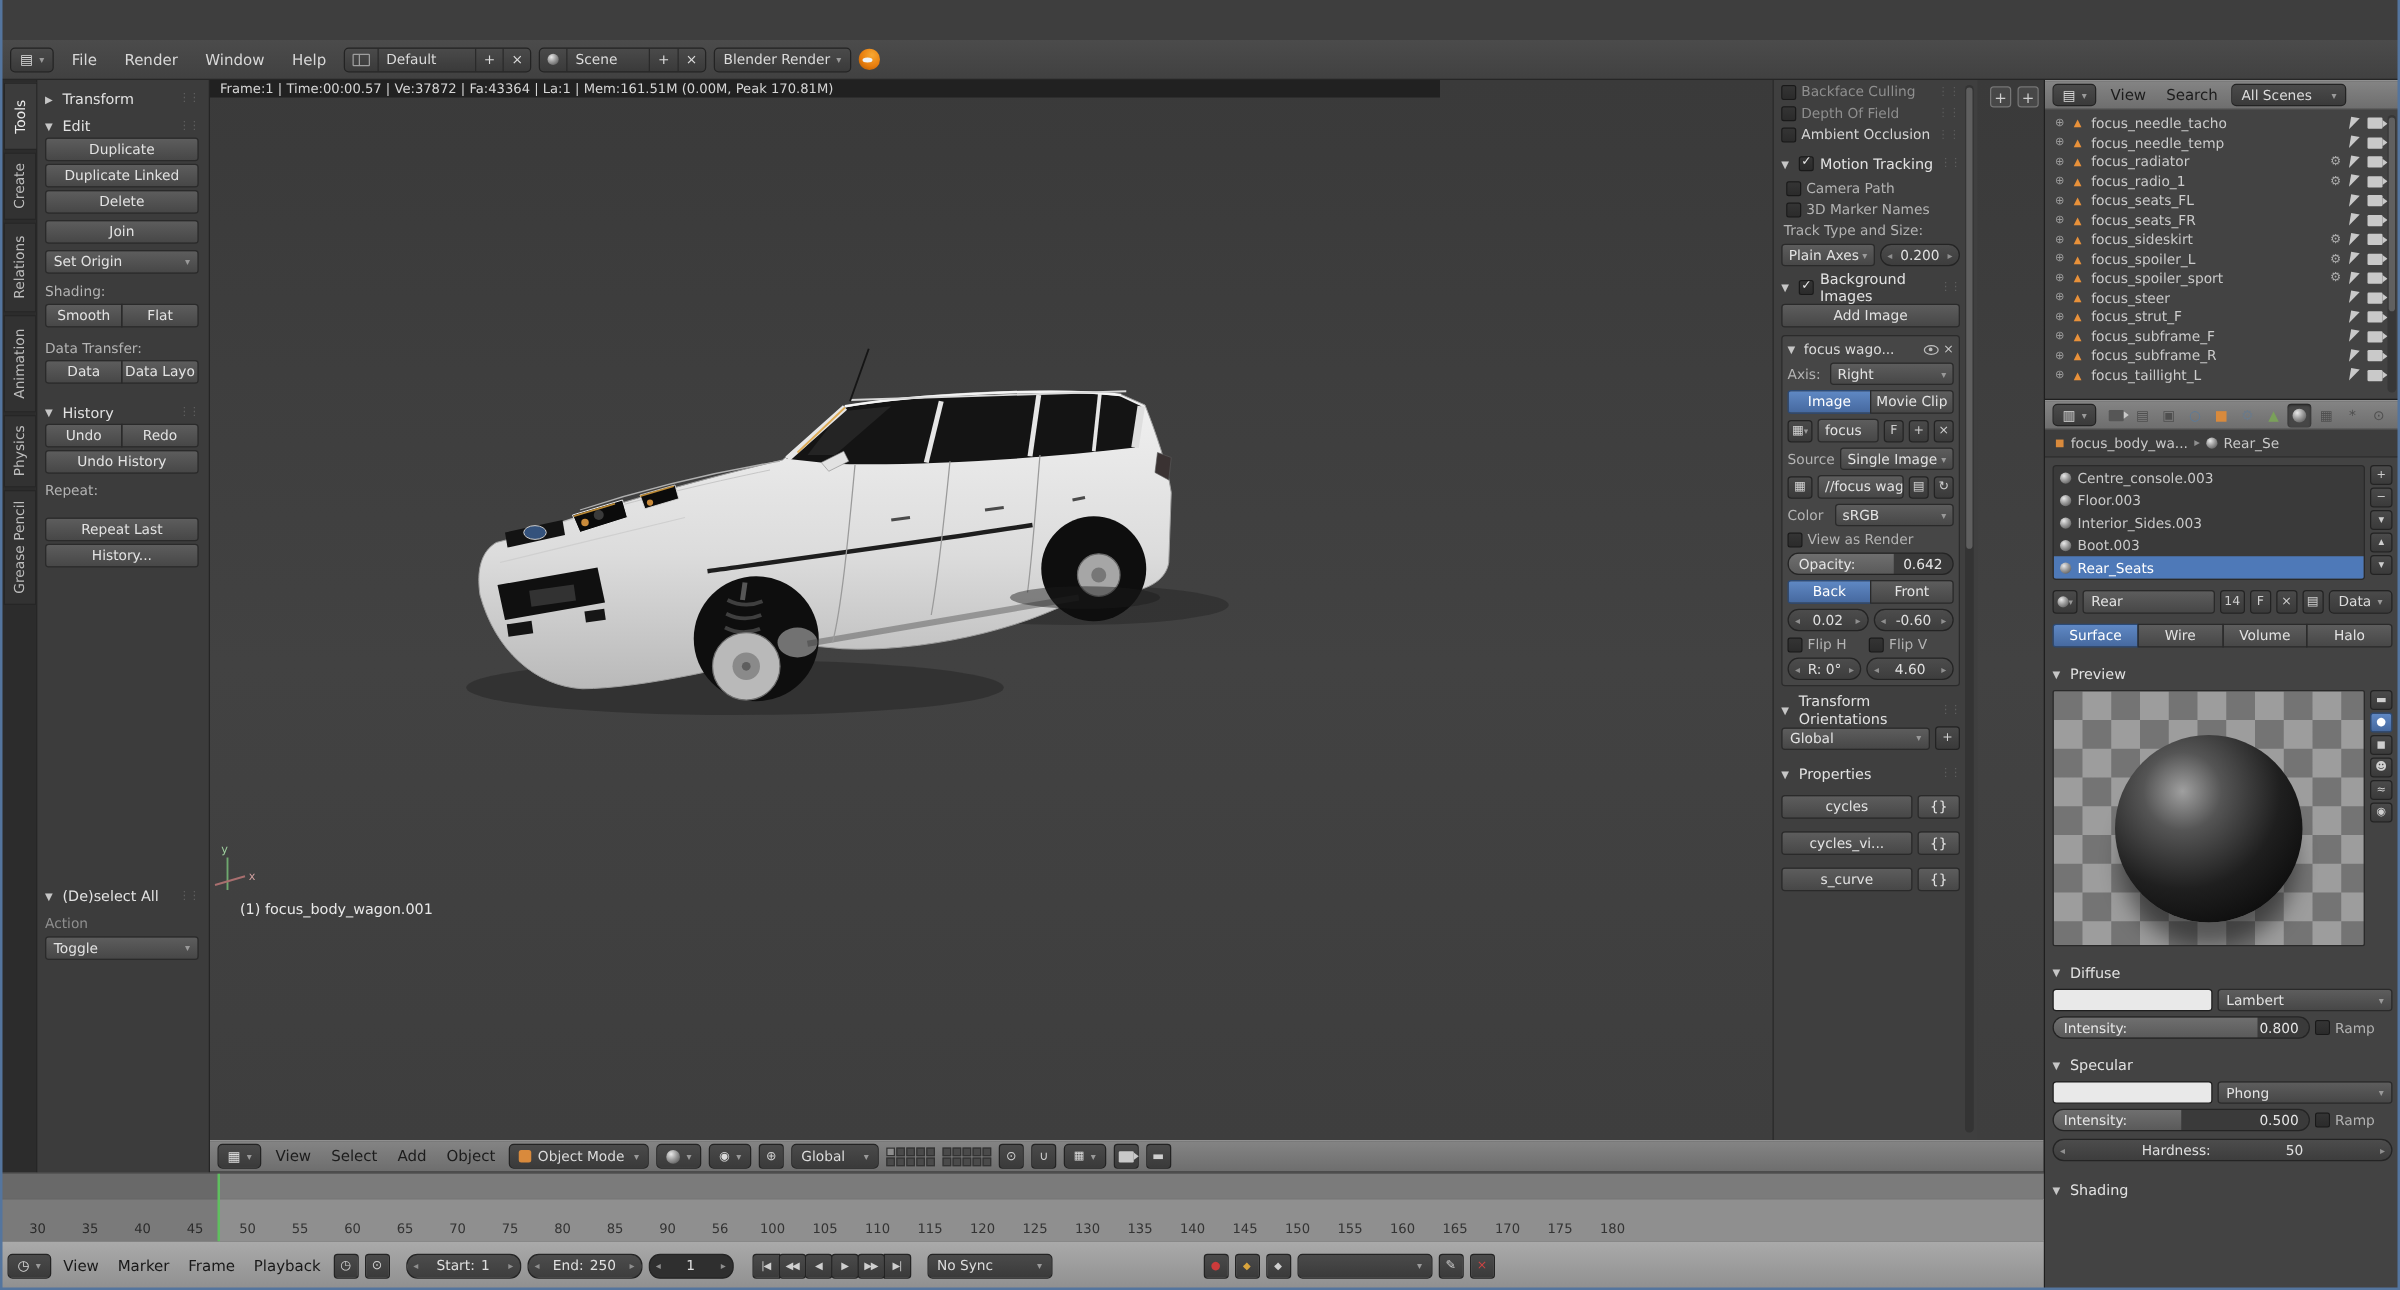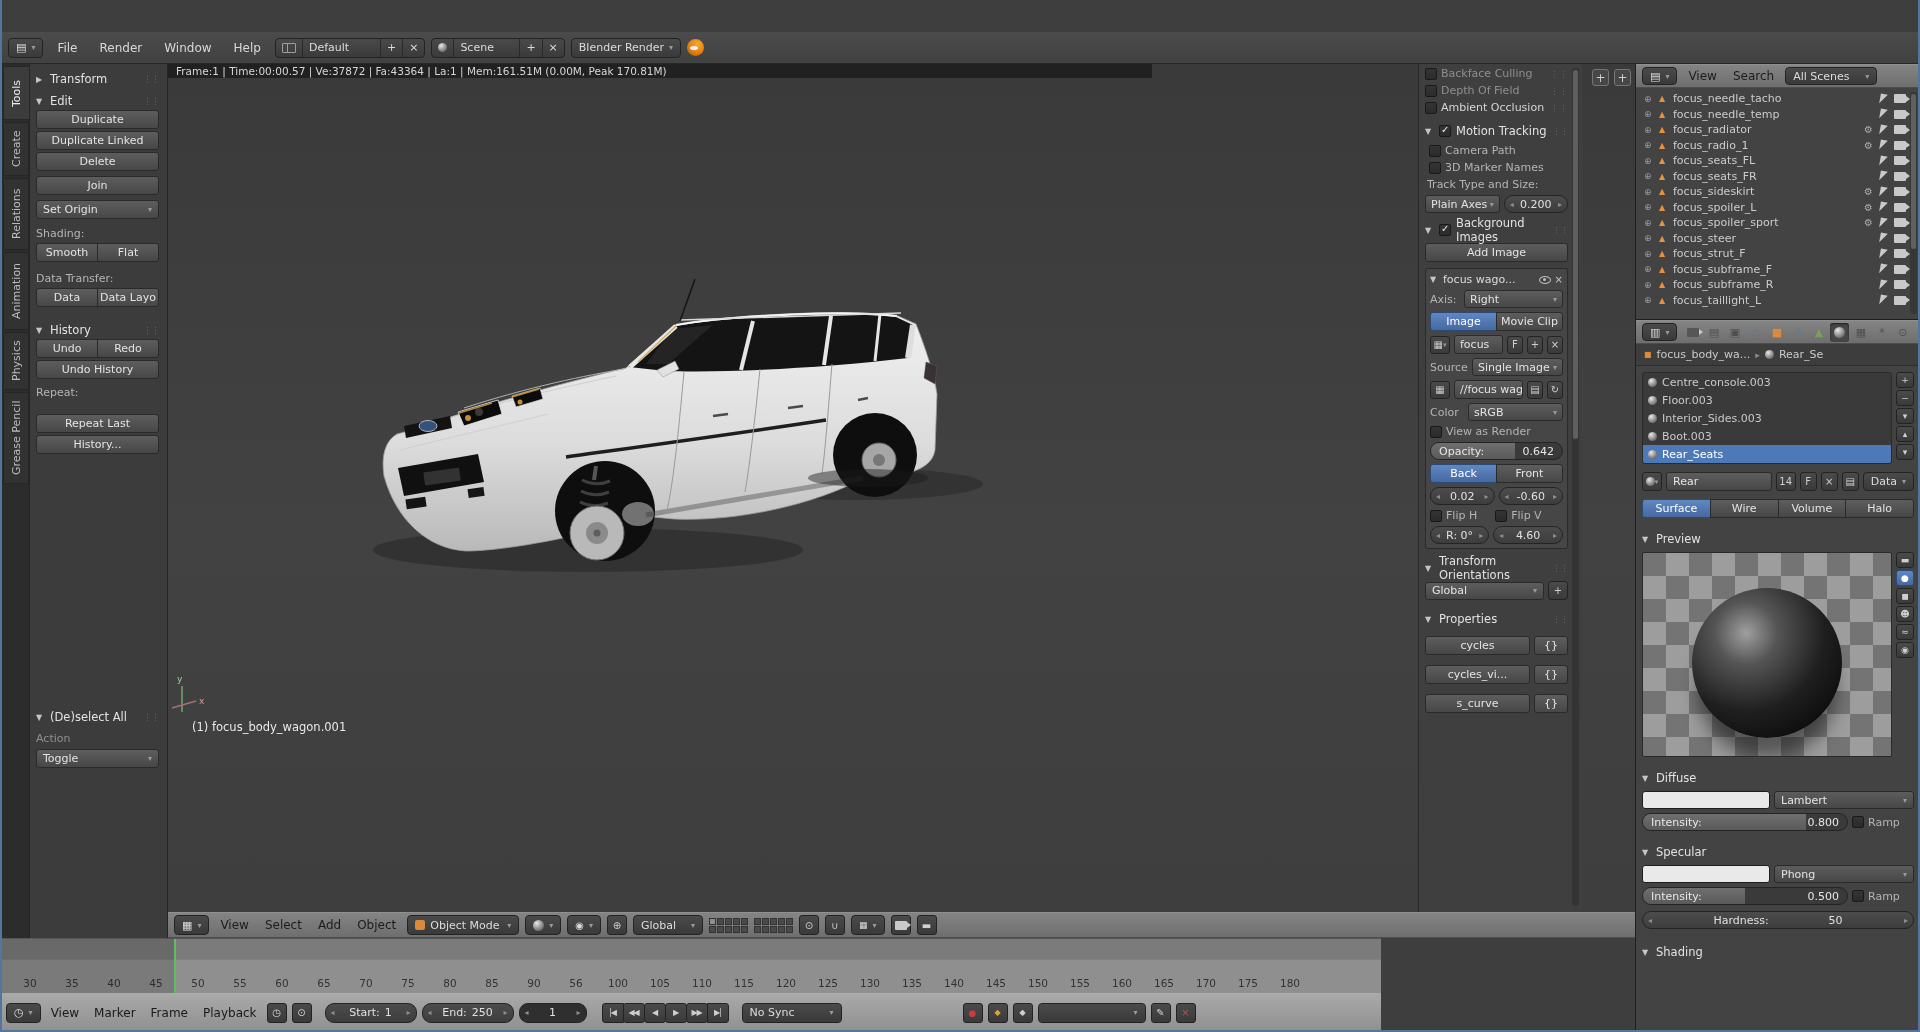--- a/index.html
+++ b/index.html
@@ -116,21 +116,21 @@
   .sidecol { width:18px; display:flex; flex-direction:column; gap:2px; }
   .sidecol .iconbtn { height:16px; min-width:18px; font-size:9px; }
   .swatch { height:18px; flex:1; background:#e9e9e9; border:1px solid #1e1e1e; border-radius:3px; }
   .preview { height:205px; flex:1; border:1px solid #2a2a2a; border-radius:2px; position:relative; overflow:hidden;
              background:conic-gradient(#9d9d9d 0 25%, #747474 0 50%, #9d9d9d 0 75%, #747474 0); background-size:46px 46px; }
   .prevsphere { position:absolute; left:50%; top:54%; width:150px; height:150px; transform:translate(-50%,-50%); border-radius:50%;
                 background:radial-gradient(circle at 36% 30%, #9f9f9f, #555 22%, #1f1f1f 55%, #0a0a0a 85%);
                 box-shadow:0 26px 18px -6px rgba(0,0,0,.45); }
 
   
-  .timeline { position:absolute; left:0; top:874px; width:1381px; height:94px; }
+  .timeline { position:absolute; left:0; top:874px; width:1635px; height:94px; }
   .tl-body { position:relative; height:54px; border-top:1px solid #565656; }
   .tl-tracks { height:20px; background:#7b7b7b; }
   .tl-ruler { height:34px; background:#8f8f8f; border-top:1px solid #828282; position:relative; }
   .tl-num { position:absolute; bottom:4px; transform:translateX(-50%); font-size:10.5px; color:#333333; }
   .tl-dark { position:absolute; left:0; top:0; width:175px; height:54px; background:rgba(0,0,0,.14); }
   .tl-cf { position:absolute; left:174px; top:0; width:2px; height:54px; background:#5fbf5f; }
   .tl-hdr { height:40px; background:linear-gradient(#aaaaaa,#8f8f8f); border-top:1px solid #6b6b6b; display:flex; align-items:center; gap:5px; padding:0 6px; }
   .tl-hdr .hmenu { color:#191919; }
   .pbbtn { width:22px; height:20px; font-size:8px; letter-spacing:-1px; }
 

